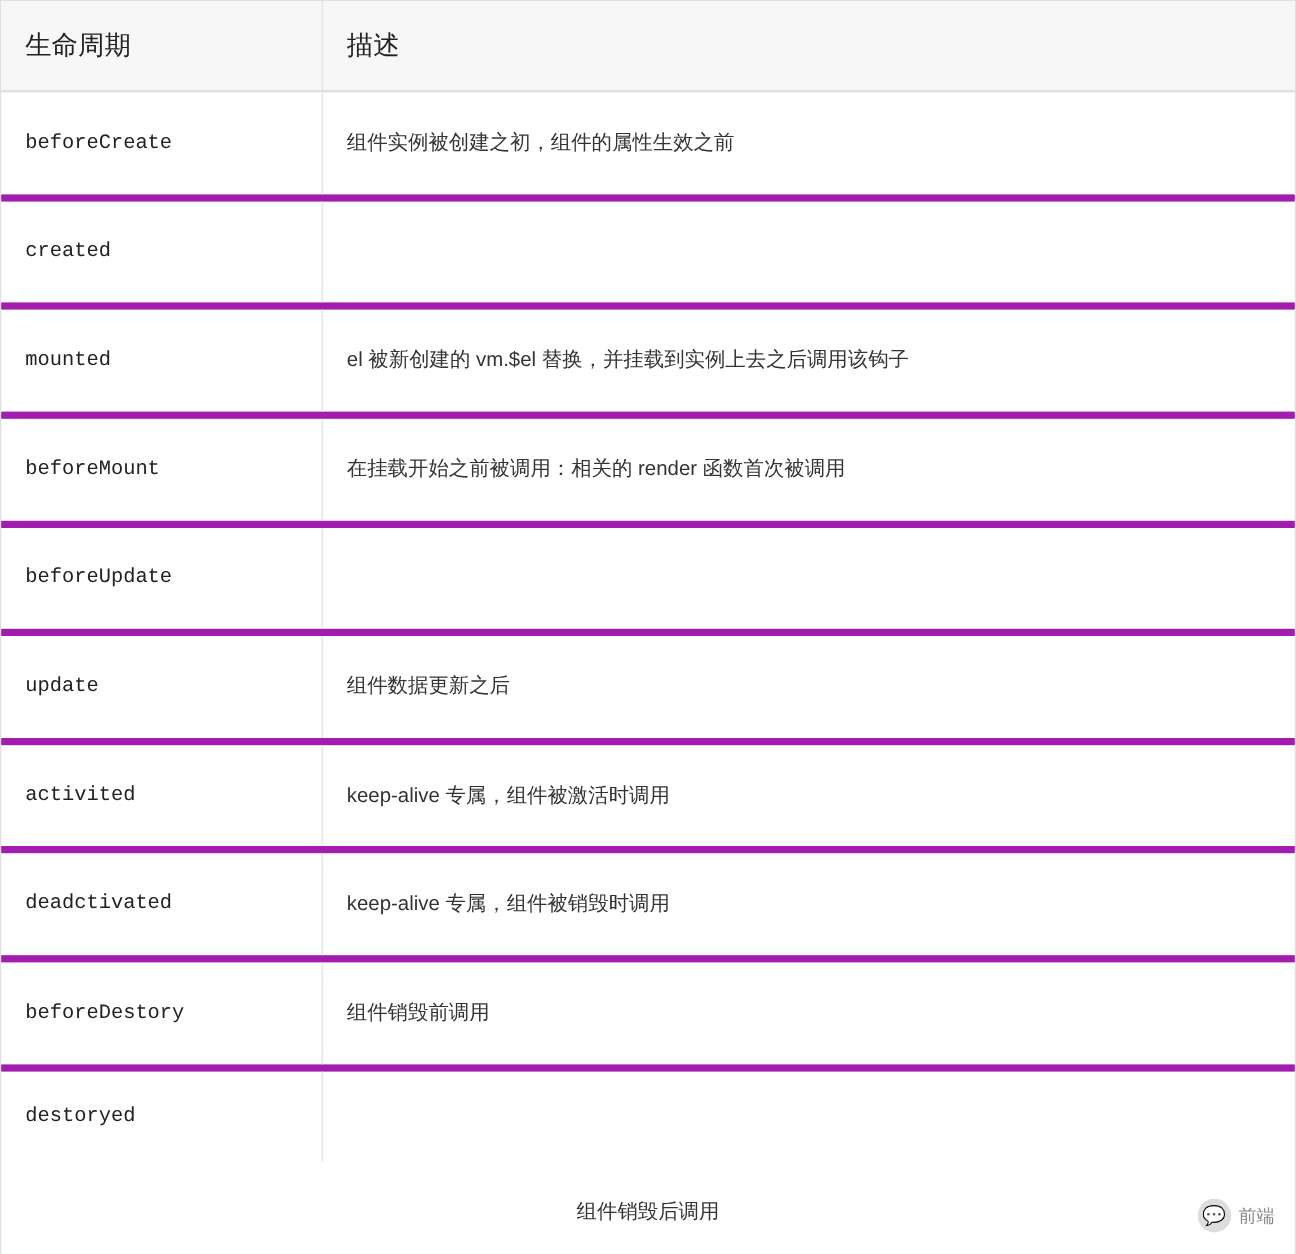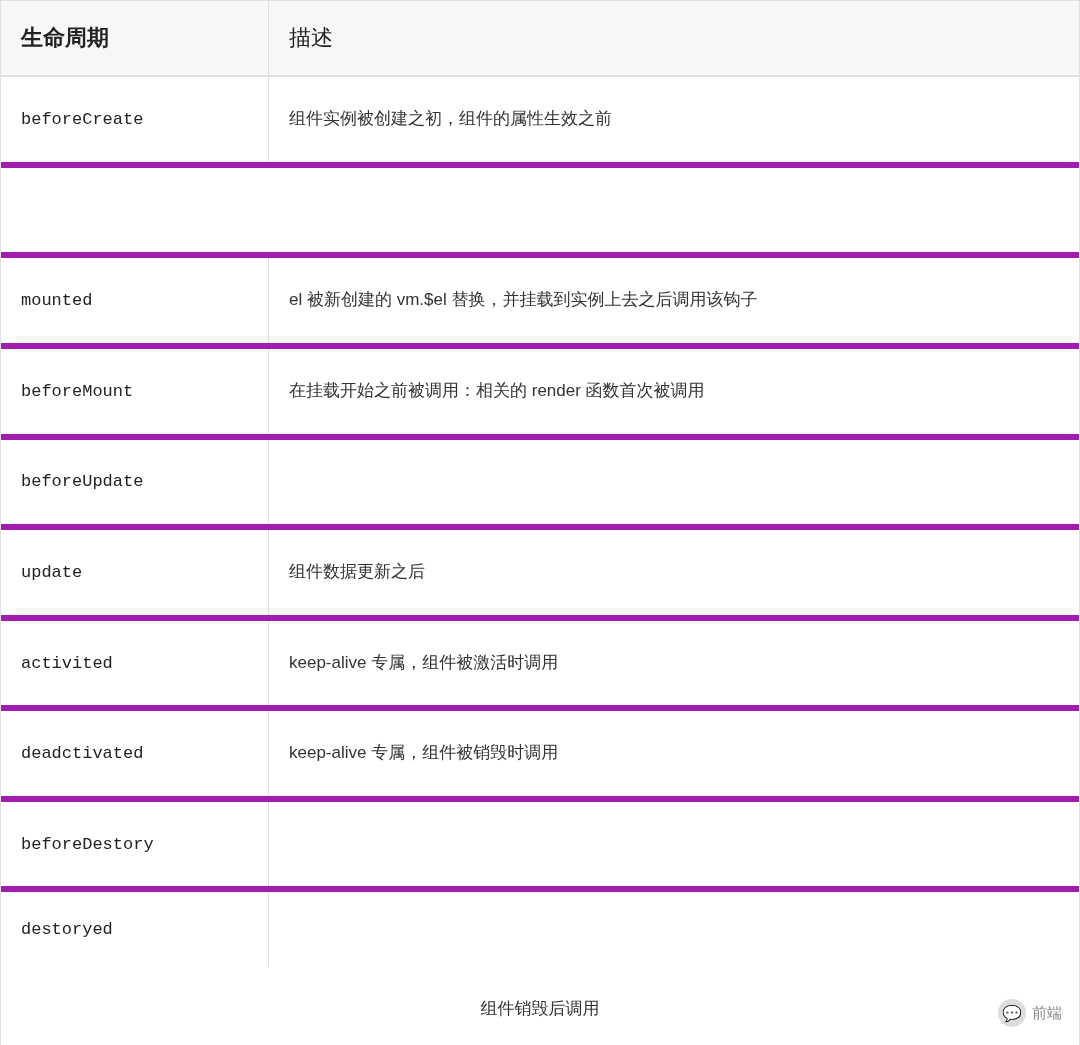--- a/index.html
+++ b/index.html
@@ -25,21 +25,21 @@
       display: flex;
       background: #f7f7f7;
       border-bottom: 2px solid #e0e0e0;
       padding: 0;
     }
 
     .header-lifecycle {
       width: 268px;
       padding: 22px 20px;
       font-size: 22px;
-      font-weight: bold;
+      font-weight: normal;
       color: #222;
       border-right: 1px solid #e0e0e0;
     }
 
     .header-desc {
       flex: 1;
       padding: 22px 20px;
       font-size: 22px;
       font-weight: normal;
       color: #222;
@@ -108,20 +108,21 @@
     <div class="header-desc">描述</div>
   </div>
 
   <div id="table-body">
 
   <div class="table-row">
         <div class="cell-lifecycle">beforeCreate</div>
         <div class="cell-desc">组件实例被创建之初，组件的属性生效之前</div>
       </div>
       <div class="table-row">
+        <div class="cell-lifecycle">created</div>
       </div>
       <div class="table-row">
         <div class="cell-lifecycle">mounted</div>
         <div class="cell-desc">el 被新创建的 vm.$el 替换，并挂载到实例上去之后调用该钩子</div>
       </div>
       <div class="table-row">
         <div class="cell-lifecycle">beforeMount</div>
         <div class="cell-desc">在挂载开始之前被调用：相关的 render 函数首次被调用</div>
       </div>
       <div class="table-row">
@@ -134,20 +135,21 @@
       <div class="table-row">
         <div class="cell-lifecycle">activited</div>
         <div class="cell-desc">keep-alive 专属，组件被激活时调用</div>
       </div>
       <div class="table-row">
         <div class="cell-lifecycle">deadctivated</div>
         <div class="cell-desc">keep-alive 专属，组件被销毁时调用</div>
       </div>
       <div class="table-row">
         <div class="cell-lifecycle">beforeDestory</div>
+        <div class="cell-desc">组件销毁前调用</div>
       </div>
       <div class="table-row">
         <div class="cell-lifecycle">destoryed</div>
         <div class="cell-desc">组件销毁后调用</div>
       </div>
     </div>
 </div>
 
 <div class="watermark">
   <span class="watermark-icon">💬</span>

